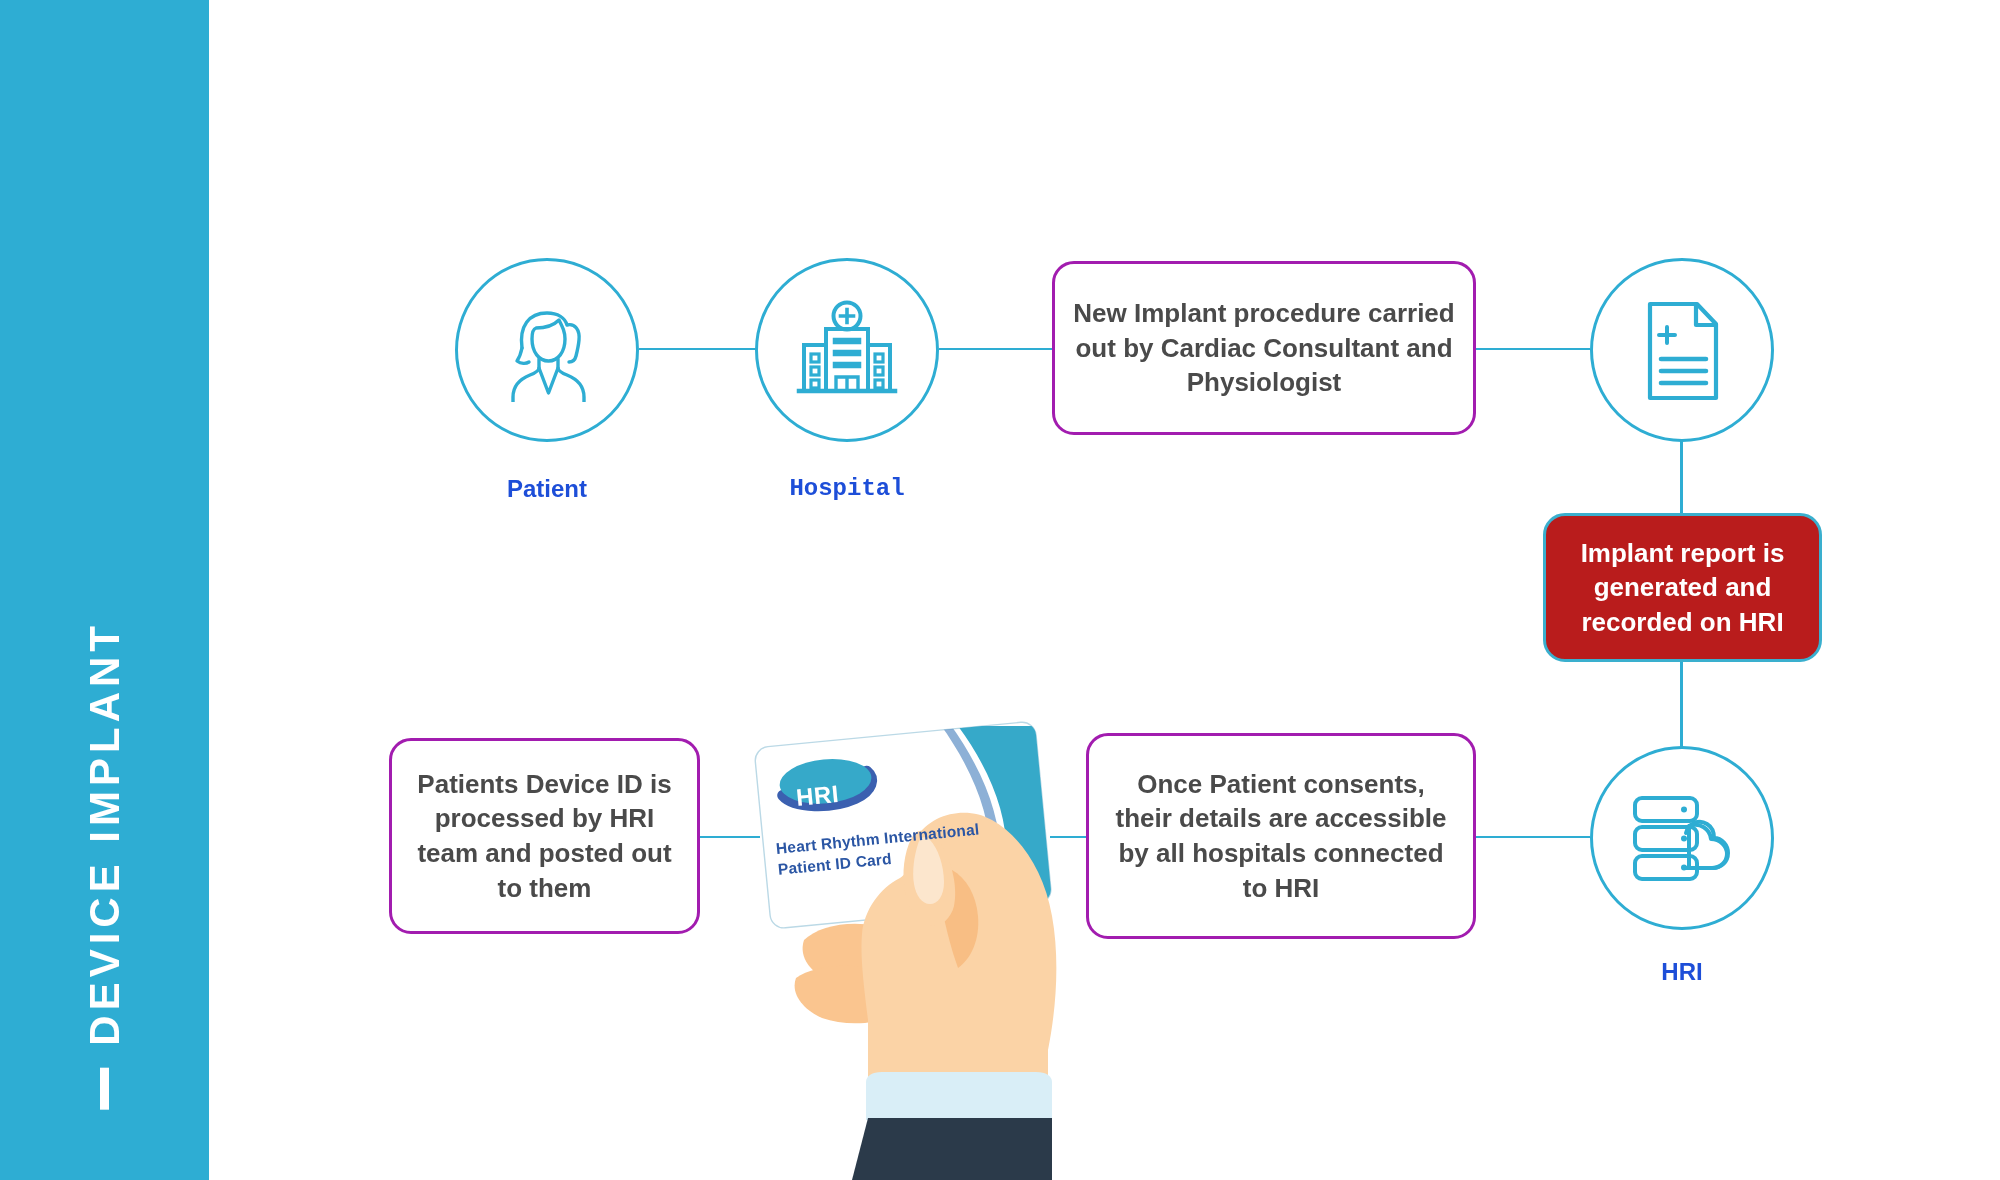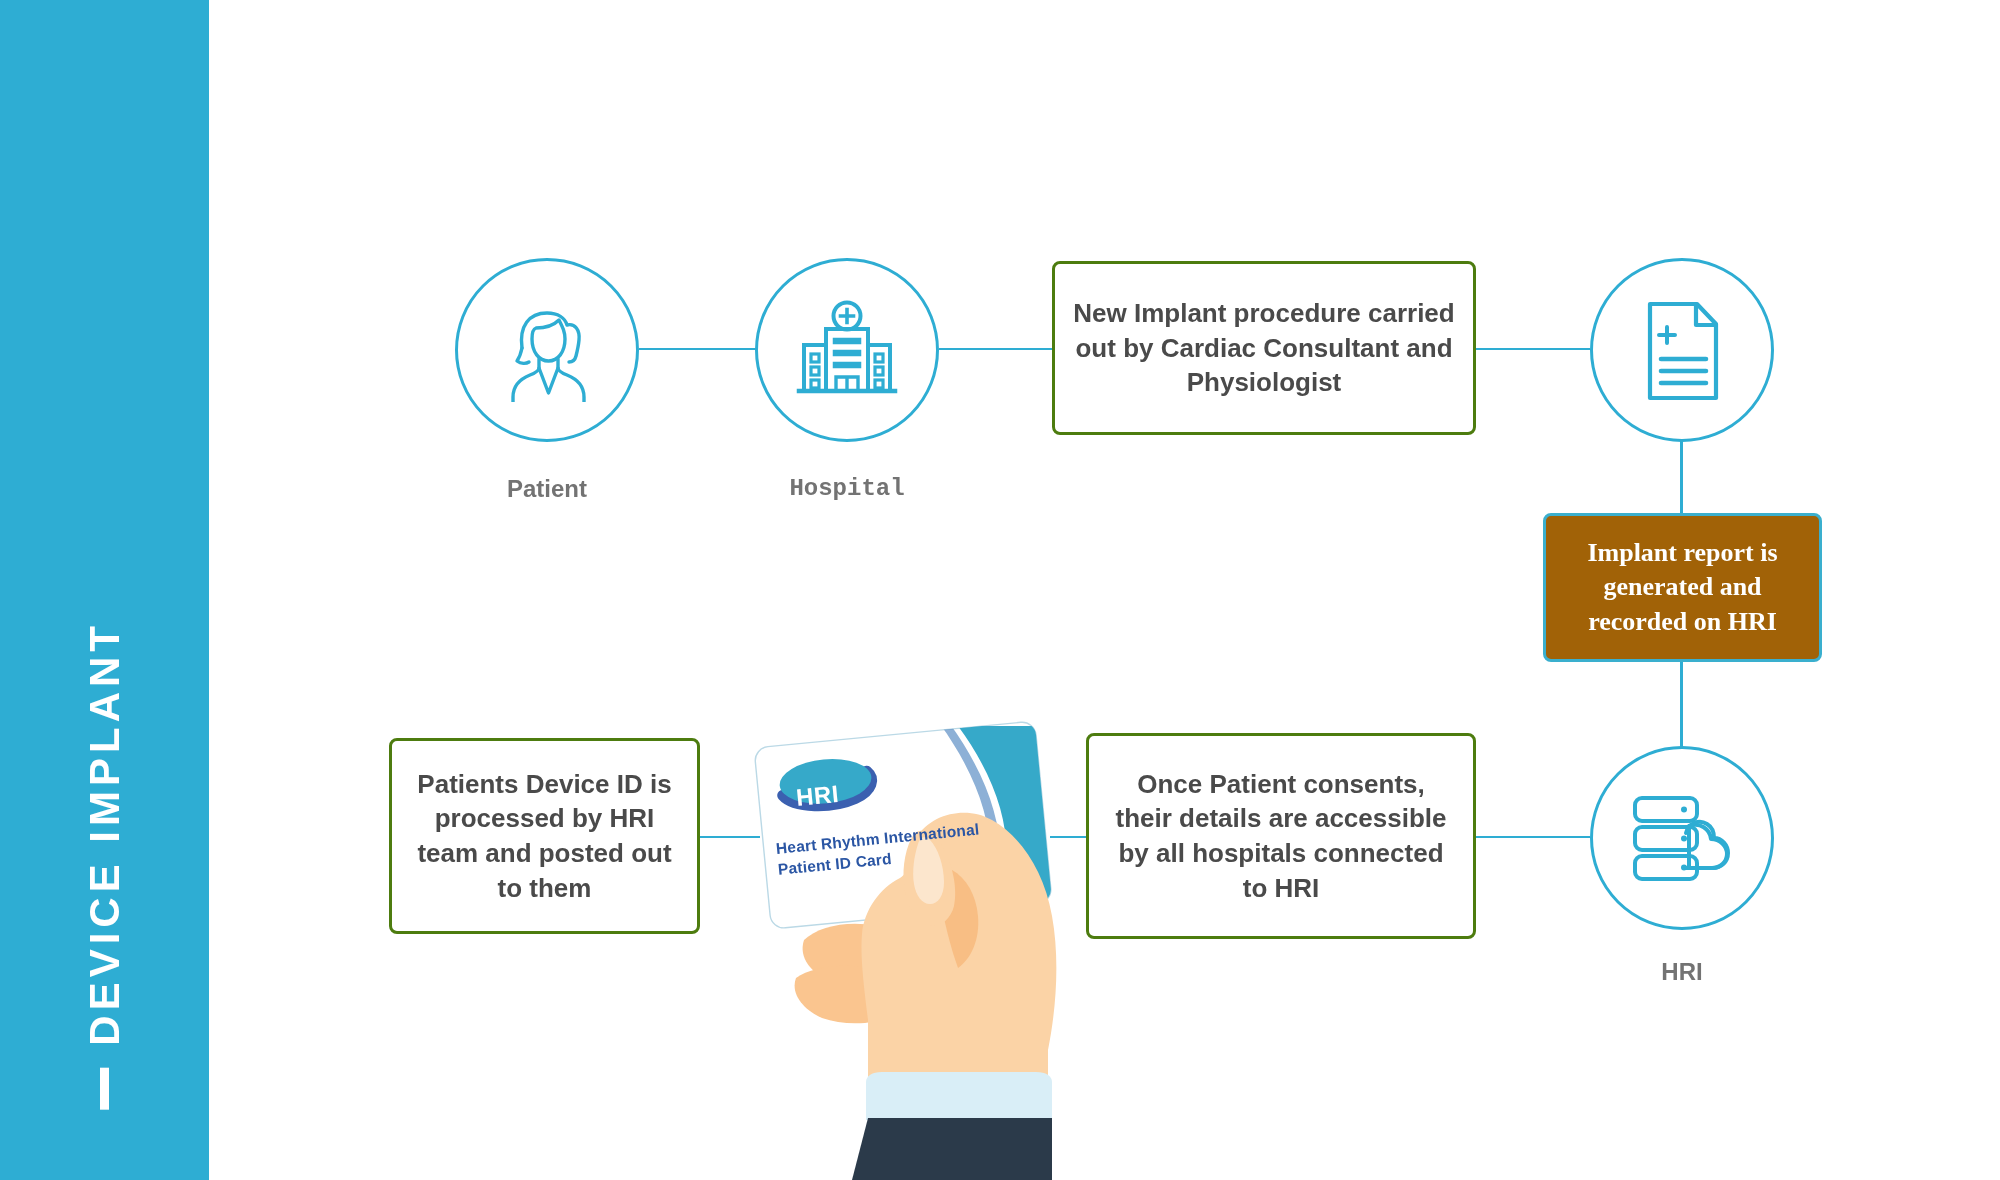--- a/index.html
+++ b/index.html
@@ -72,47 +72,46 @@
     background: #ffffff;
     display: flex;
     align-items: center;
     justify-content: center;
   }
   .circle-node svg { display: block; }
 
   .node-label {
     position: absolute;
     text-align: center;
-    color: #737373;
+    color: #1d4ed8;
     font-size: 24px;
     font-weight: bold;
     white-space: nowrap;
   }
 
   
   .box {
     position: absolute;
-    border: 3px solid #4d7c0f;
-    border-radius: 8px;
+    border: 3px solid #a21caf;
+    border-radius: 22px;
     background: #ffffff;
     display: flex;
     align-items: center;
     justify-content: center;
     text-align: center;
     color: #4A4A4A;
     font-size: 26px;
     font-weight: bold;
     line-height: 1.33;
     padding: 10px 18px;
   }
   .box.filled {
-    background: #a16207;
+    background: #b91c1c;
     border-color: #3AAFCE;
     color: #ffffff;
-    font-family: Liberation Serif, serif;
   }
 
   
   .illustration {
     position: absolute;
     left: 700px;
     top: 720px;
     width: 560px;
     height: 460px;
   }

